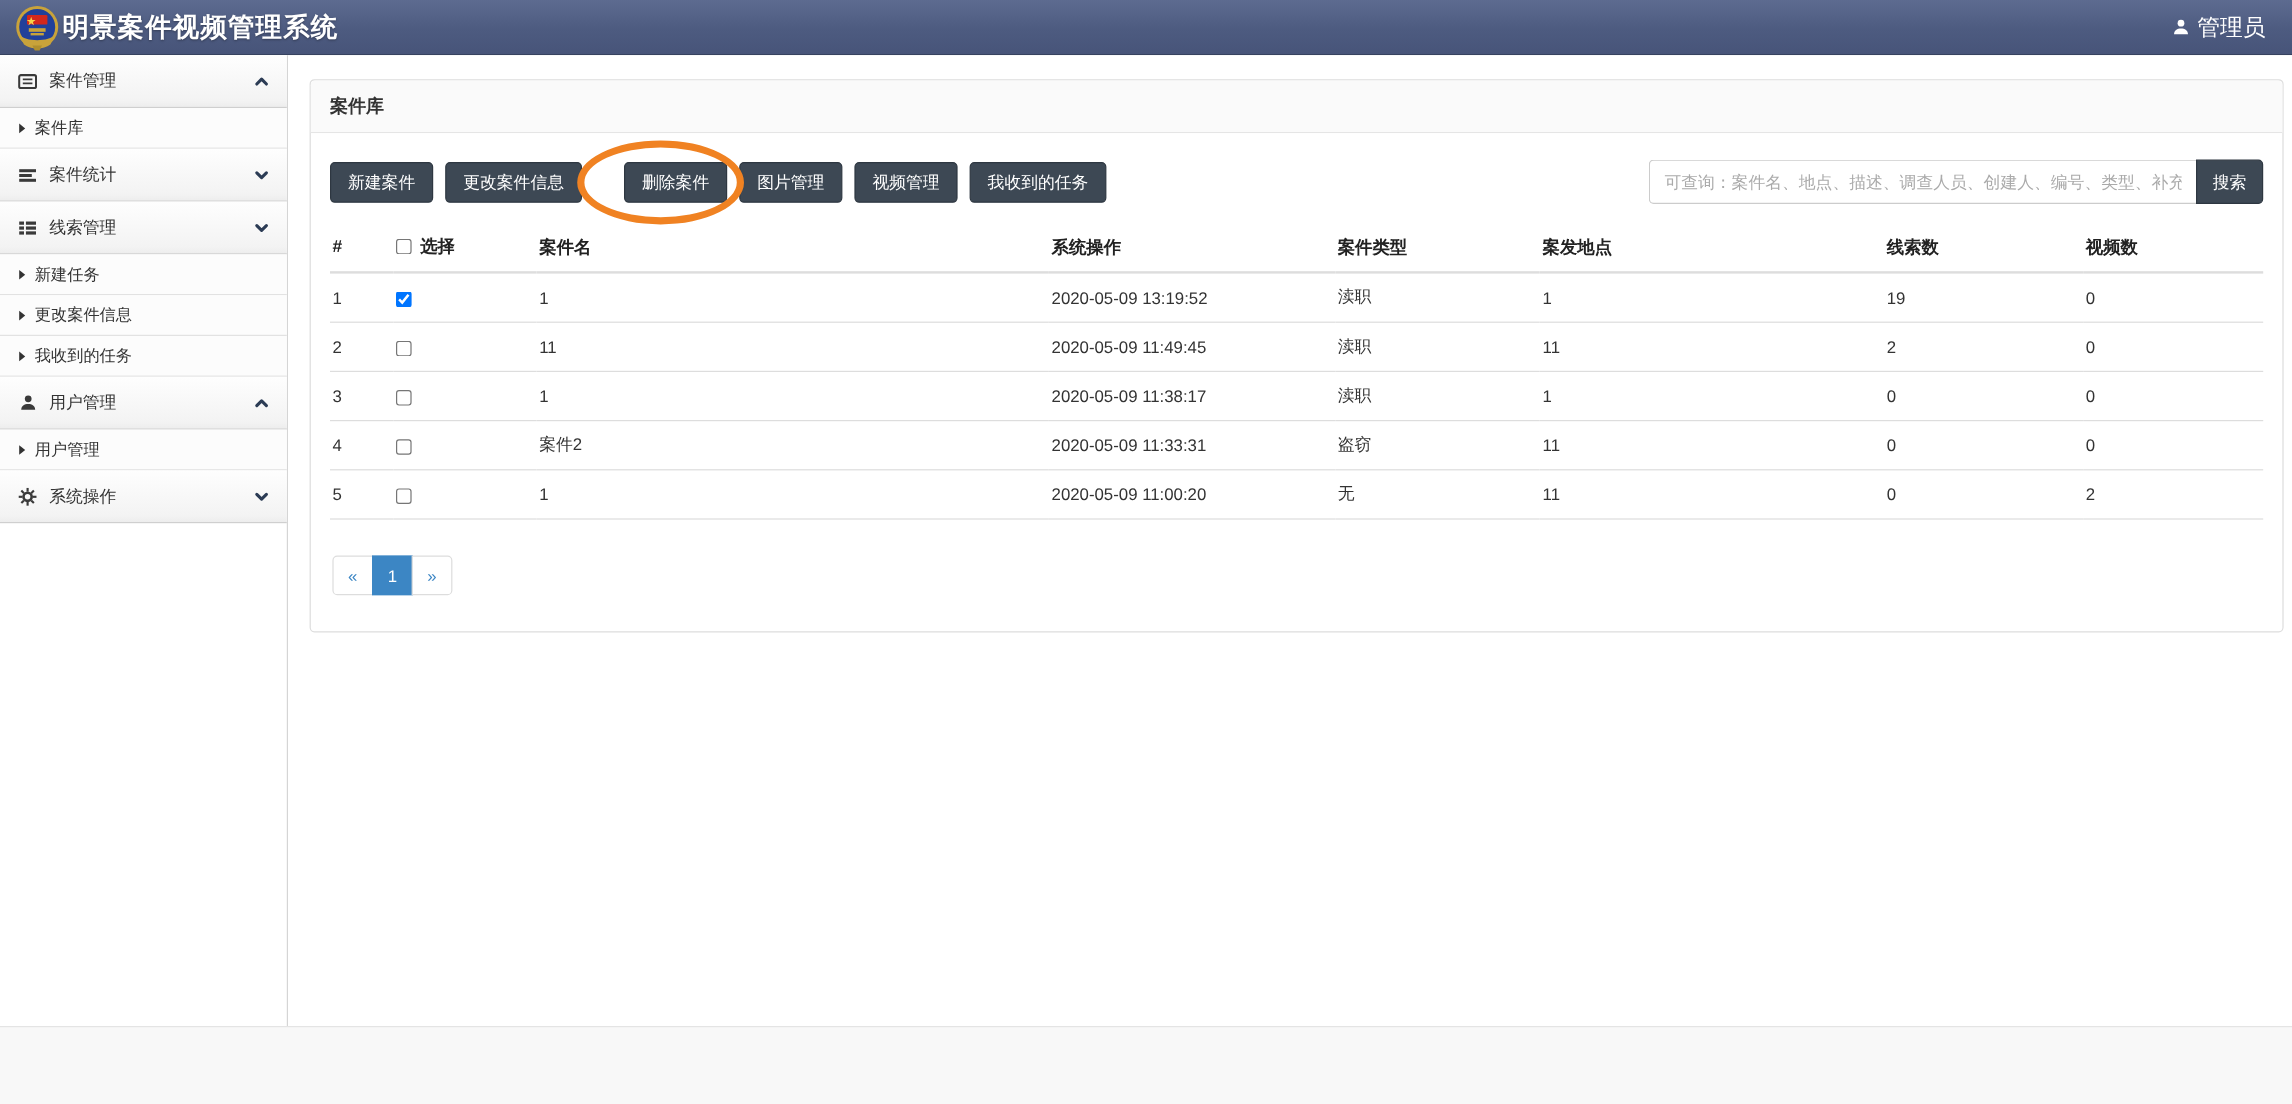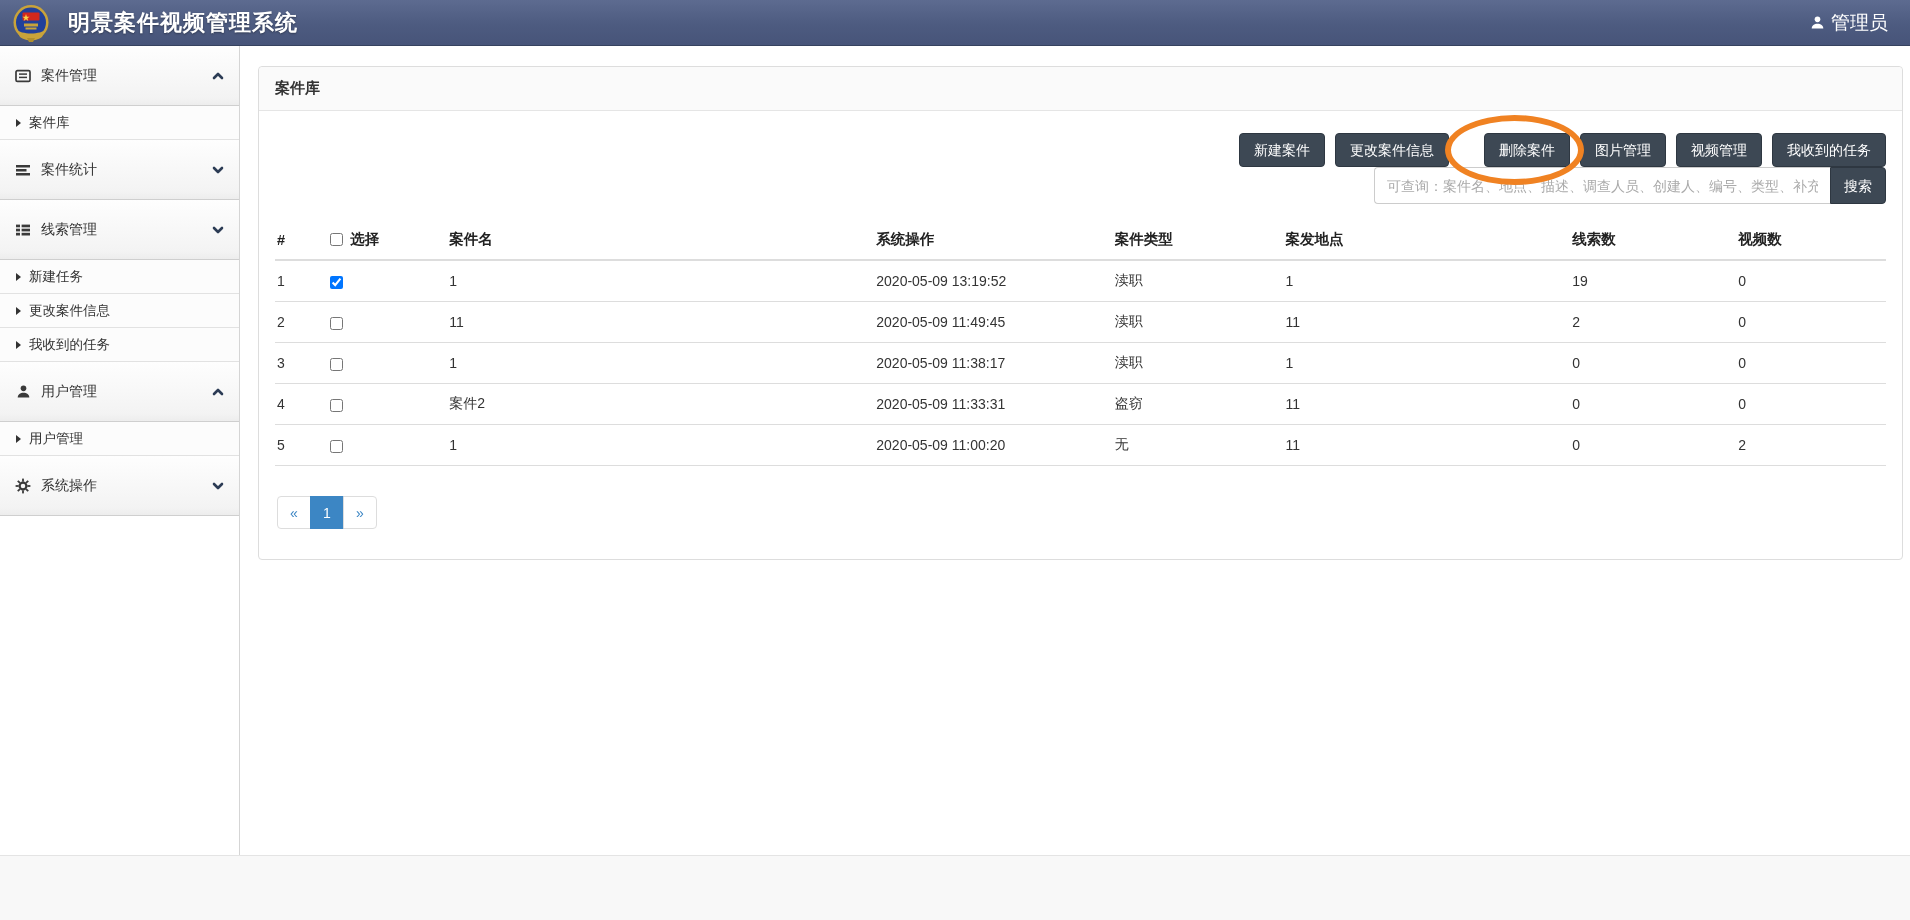--- a/index.html
+++ b/index.html
@@ -7,36 +7,36 @@
   body { font-family: "Liberation Sans", sans-serif; background: #ffffff; color: #333; }
 
   
   .navbar {
     height: 46px; display: flex; align-items: center;
     background: linear-gradient(180deg, #5d6b90 0%, #4d5b80 55%, #475479 100%);
     border-bottom: 1px solid #36425f; padding: 0 22px 0 10px;
   }
   .logo-wrap { width: 42px; height: 42px; display: flex; align-items: center; justify-content: center; }
   .brand {
-    color: #fff; font-size: 22px; font-weight: bold; margin-left: 16px; letter-spacing: 1px;
+    color: #fff; font-size: 22px; font-weight: bold; margin-left: 0; letter-spacing: 1px;
     text-shadow: 0 1px 2px rgba(0,0,0,.35);
     text-align: center;
   }
   .nav-user { margin-left: auto; display: flex; align-items: center; gap: 6px; color: #fff; font-size: 19px; cursor: pointer; }
   .nav-user .u-icon { color: #fff; display: inline-flex; }
 
   
   .middle { display: flex; height: 809px; }
   .sidebar { width: 240px; flex: none; border-right: 1px solid #d5d5d5; background: #fff; }
   .content { flex: 1; padding: 20px 7px 0 18px; background: #fff; }
 
   
   .side-item { display: flex; align-items: center; cursor: pointer; }
   .side-item.top {
-    height: 60px; padding: 0 14px 0 14px; font-size: 14px; color: #333;
+    height: 44px; padding: 0 14px 0 14px; font-size: 14px; color: #333;
     background: linear-gradient(180deg, #fefefe 0%, #f3f3f3 88%, #ededed 100%);
     border-bottom: 1px solid #cfcfcf;
   }
   .side-item.sub {
     height: 34px; padding: 0 14px 0 16px; font-size: 13.5px; color: #333;
     background: #fcfcfc; border-bottom: 1px solid #e2e2e2;
   }
   .s-icon { display: inline-flex; width: 18px; justify-content: center; color: #3a3a3a; }
   .s-label { margin-left: 9px; }
   .s-chevron { margin-left: auto; display: inline-flex; }
@@ -48,21 +48,21 @@
 
   
   .panel { border: 1px solid #ddd; border-radius: 4px; background: #fff; }
   .panel-header {
     padding: 12px 16px; font-size: 15px; font-weight: bold; color: #333;
     background: #fafafa; border-bottom: 1px solid #e5e5e5; border-radius: 4px 4px 0 0;
   }
   .panel-body { padding: 22px 16px 30px 16px; }
 
   
-  .toolbar-row { display: flex; align-items: flex-end; margin-bottom: 16px; flex-direction: column; }
+  .toolbar-row { display: flex; align-items: center; margin-bottom: 16px; }
   .btn-group { display: flex; gap: 10px; align-items: center; }
   .btn-dark {
     background: #3d4854; color: #fff; border: 1px solid #2e3741; border-radius: 4px;
     font-size: 14px; font-family: "Liberation Sans", sans-serif;
     padding: 9px 14px; cursor: pointer; line-height: 1; white-space: nowrap;
   }
   .annot-wrap { position: relative; display: inline-block; padding-left: 25px; }
   .annotation-ellipse {
     position: absolute; left: -14px; right: -14px; top: -18px; bottom: -18px;
     border: 6px solid #f08222; border-radius: 50%; pointer-events: none; z-index: 5;

